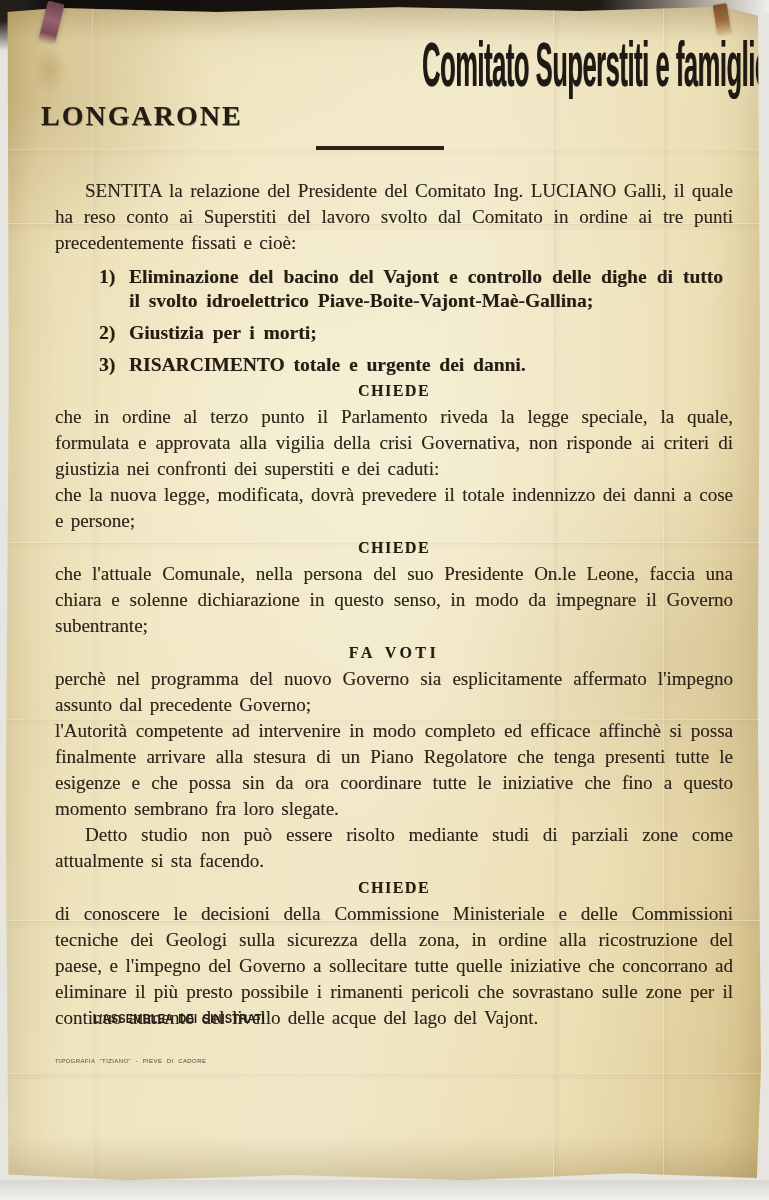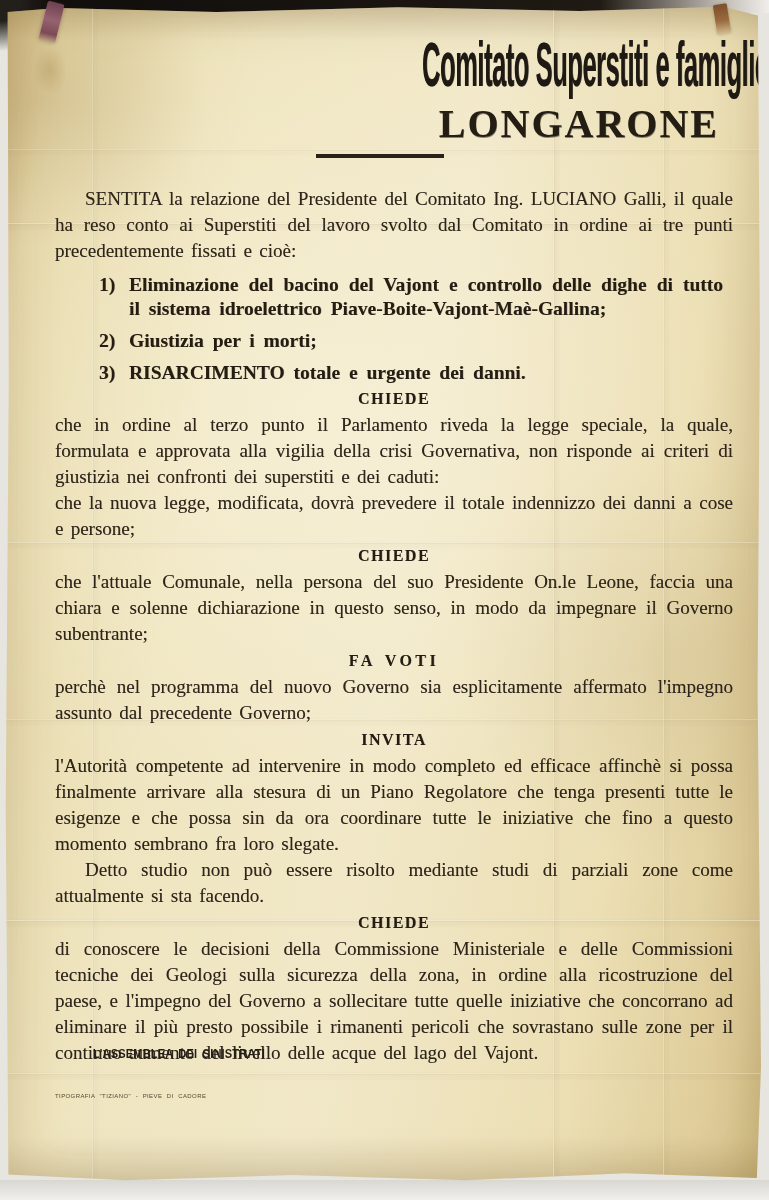--- a/index.html
+++ b/index.html
@@ -62,22 +62,22 @@
   h1{
     margin:0;text-align:center;white-space:nowrap;line-height:52px;height:52px;
     font-family:"Liberation Sans", sans-serif;font-weight:bold;color:#1e1913;
   }
   h1 .squeeze{
     display:inline-block;font-size:62px;letter-spacing:-1px;
     transform:scale(0.41,1.02);transform-origin:50% 60%;
     text-shadow:1px 0 0 rgba(30,25,19,0.65);
   }
   .subtitle{
-    margin-top:16px;text-align:right;
-    font-size:40px;line-height:34px;font-weight:bold;letter-spacing:2px;color:#241d14;
+    margin-top:8px;text-align:left;
+    font-size:28px;line-height:34px;font-weight:bold;letter-spacing:2px;color:#241d14;
     transform:translateX(-14px);
     text-shadow:0.5px 0.5px 0 rgba(36,29,20,0.5);
   }
   .rule{width:128px;height:4px;background:#2a2218;margin:13px auto 0;transform:translateX(-14px);}
   .bodytext{margin-top:28px;font-size:19px;line-height:26px;word-spacing:2.5px;}
   .bodytext p{margin:0;text-align:justify;
     text-shadow:0.3px 0.3px 0 rgba(45,35,20,0.35);}
   p.indent{text-indent:30px;}
   .points{margin:9px 0 2px 44px;font-weight:bold;font-size:19.5px;line-height:24px;color:#251d12;}
   .point{display:flex;margin-top:8px;word-spacing:4px;
@@ -125,21 +125,21 @@
       <h1><span class="squeeze">Comitato Superstiti e famiglie Caduti Vajont</span></h1>
       <div class="subtitle">LONGARONE</div>
       <div class="rule"></div>
 
       <div class="bodytext">
         <p class="indent">SENTITA la relazione del Presidente del Comitato Ing. LUCIANO Galli, il quale ha reso conto ai Superstiti del lavoro svolto dal Comitato in ordine ai tre punti precedentemente fissati e cioè:</p>
 
         <div class="points">
           <div class="point">
             <span class="num">1)</span>
-            <span class="ptext">Eliminazione del bacino del Vajont e controllo delle dighe di tutto il sistema idroelettrico Piave-Boite-Vajont-Maè-Gallina;</span>
+            <span class="ptext">Eliminazione del bacino del Vajont e controllo delle dighe di tutto il svolto idroelettrico Piave-Boite-Vajont-Maè-Gallina;</span>
           </div>
           <div class="point">
             <span class="num">2)</span>
             <span class="ptext">Giustizia per i morti;</span>
           </div>
           <div class="point">
             <span class="num">3)</span>
             <span class="ptext">RISARCIMENTO totale e urgente dei danni.</span>
           </div>
         </div>
@@ -148,21 +148,20 @@
         <p>che in ordine al terzo punto il Parlamento riveda la legge speciale, la quale, formulata e approvata alla vigilia della crisi Governativa, non risponde ai criteri di giustizia nei confronti dei superstiti e dei caduti:</p>
 
         <p>che la nuova legge, modificata, dovrà prevedere il totale indennizzo dei danni a cose e persone;</p>
 
         <h2>CHIEDE</h2>
         <p>che l'attuale Comunale, nella persona del suo Presidente On.le Leone, faccia una chiara e solenne dichiarazione in questo senso, in modo da impegnare il Governo subentrante;</p>
 
         <h2 class="wide">FA VOTI</h2>
         <p>perchè nel programma del nuovo Governo sia esplicitamente affermato l'impegno assunto dal precedente Governo;</p>
 
-        <h2>INVITA</h2>
         <p>l'Autorità competente ad intervenire in modo completo ed efficace affinchè si possa finalmente arrivare alla stesura di un Piano Regolatore che tenga presenti tutte le esigenze e che possa sin da ora coordinare tutte le iniziative che fino a questo momento sembrano fra loro slegate.</p>
         <p class="indent">Detto studio non può essere risolto mediante studi di parziali zone come attualmente si sta facendo.</p>
 
         <h2>CHIEDE</h2>
         <p>di conoscere le decisioni della Commissione Ministeriale e delle Commissioni tecniche dei Geologi sulla sicurezza della zona, in ordine alla ricostruzione del paese, e l'impegno del Governo a sollecitare tutte quelle iniziative che concorrano ad eliminare il più presto possibile i rimanenti pericoli che sovrastano sulle zone per il continuo aumento del livello delle acque del lago del Vajont.</p>
 
         <div class="signature"><span class="squeeze">L'ASSEMBLEA DEI SINISTRATI</span></div>
         <div class="printer">TIPOGRAFIA "TIZIANO" - PIEVE DI CADORE</div>
       </div>
     </div>

